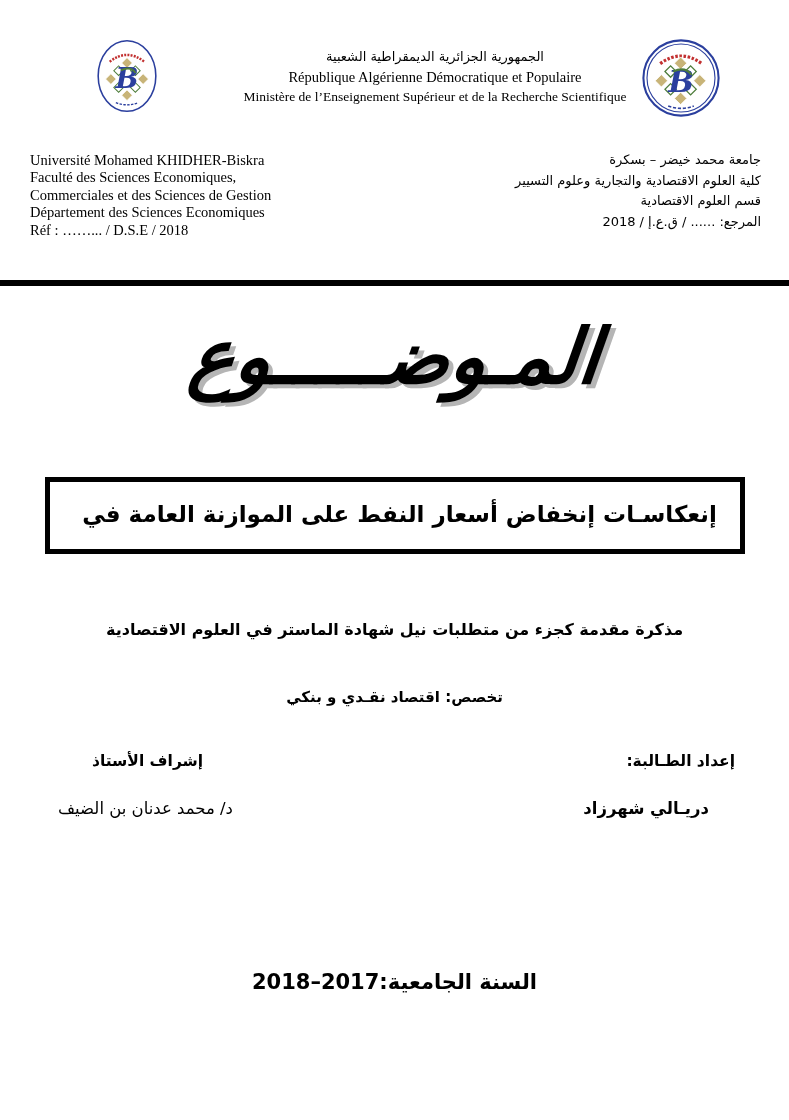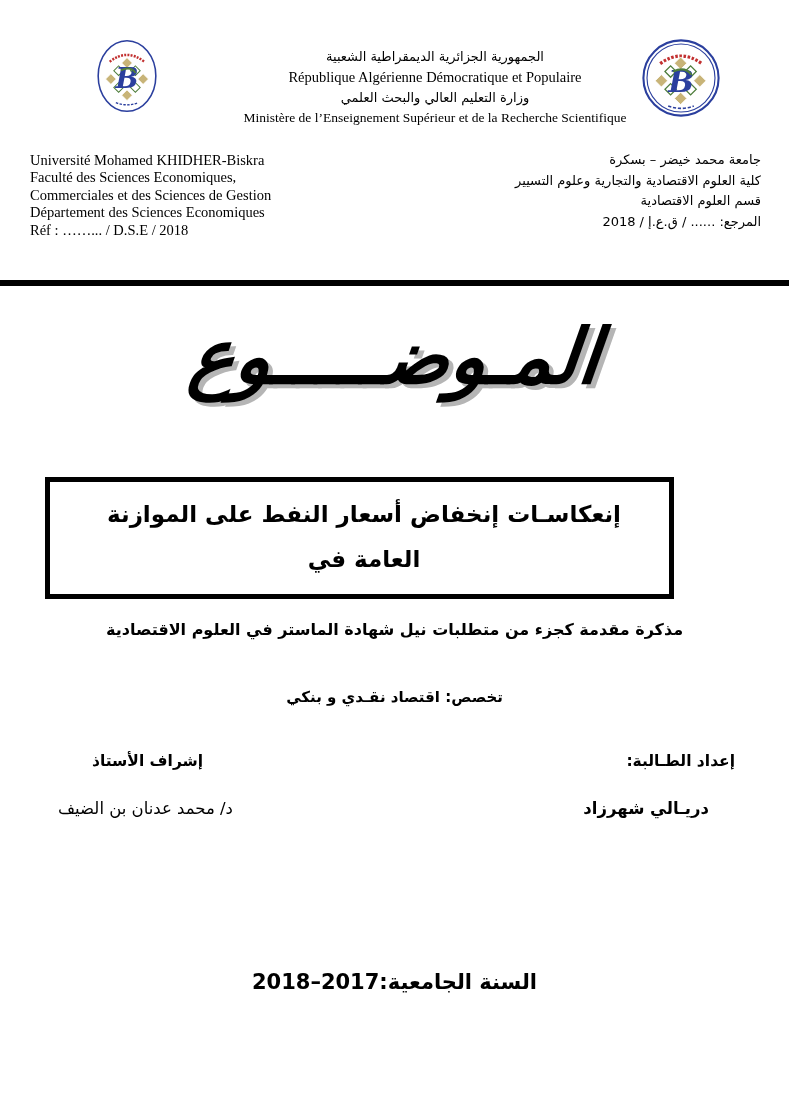--- a/index.html
+++ b/index.html
@@ -33,21 +33,21 @@
     position:absolute;top:282px;left:0;right:0;height:150px;
     text-align:center;direction:rtl;line-height:150px;
     font-size:76px;font-weight:bold;font-style:italic;
     transform:skewX(-6deg);
     text-shadow:5px 4px 0 #b5b5b5;
     letter-spacing:-2px;
   }
 
   
   .title-box{
-    position:absolute;left:45px;top:477px;width:629px;box-sizing:border-box;
+    position:absolute;left:45px;top:477px;width:700px;box-sizing:border-box;
     border:5px solid #000;background:#fff;
     direction:rtl;text-align:center;font-weight:bold;font-size:23px;
     padding:10px 14px 12px 23px;
   }
   .title-box .t-line{line-height:45px;}
 
   .memo-line{
     position:absolute;top:620px;left:0;right:0;text-align:center;direction:rtl;
     font-weight:bold;font-size:16px;
   }
@@ -66,21 +66,20 @@
     position:absolute;top:970px;left:0;right:0;text-align:center;direction:rtl;
     font-weight:bold;font-size:21px;
   }
 </style>
 </head>
 <body>
 
 <div class="gov-header">
   <div class="ar-line">الجمهورية الجزائرية الديمقراطية الشعبية</div>
   <div class="fr-line1 fr">République Algérienne Démocratique et Populaire</div>
-  <div class="ar-line">وزارة التعليم العالي والبحث العلمي</div>
   <div class="fr-line2 fr">Ministère de l’Enseignement Supérieur et de la Recherche Scientifique</div>
 </div>
 
 <svg class="emblem emblem-left" viewBox="0 0 100 122" xmlns="http://www.w3.org/2000/svg" aria-hidden="true">
   <ellipse cx="50" cy="61" rx="46.5" ry="57" fill="#ffffff" stroke="#2b3f9e" stroke-width="2.5"></ellipse>
   <path d="M22,38 Q50,16 78,38" fill="none" stroke="#c23030" stroke-width="4" stroke-dasharray="3.2 2"></path>
   <g stroke="#ffffff" stroke-width="1">
     <rect x="44" y="34" width="12" height="12" fill="#c8b478" transform="rotate(45 50 40)"></rect>
     <rect x="18" y="60" width="12" height="12" fill="#c8b478" transform="rotate(45 24 66)"></rect>
     <rect x="70" y="60" width="12" height="12" fill="#c8b478" transform="rotate(45 76 66)"></rect>

